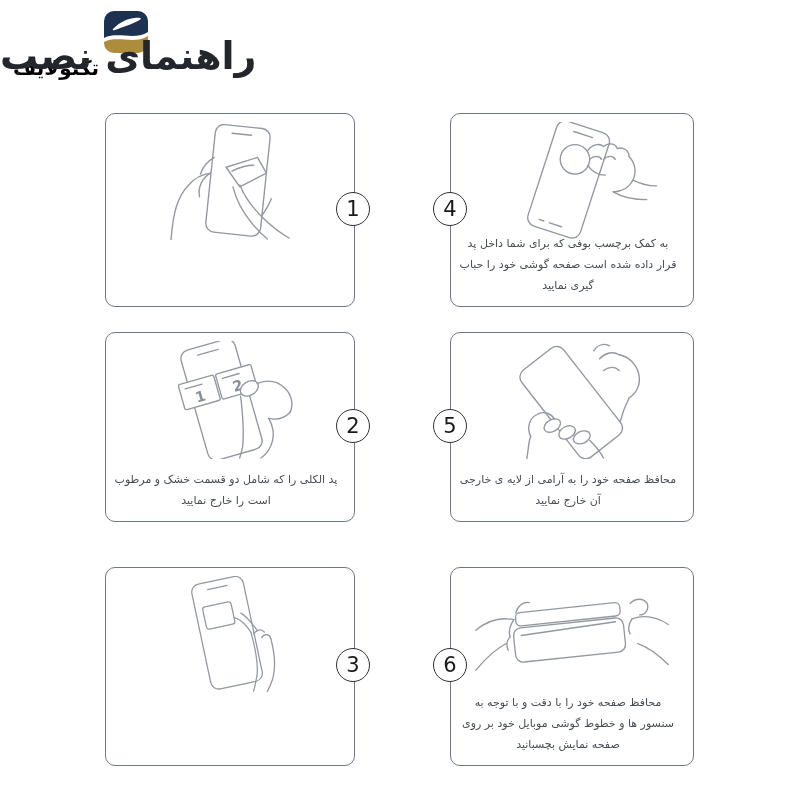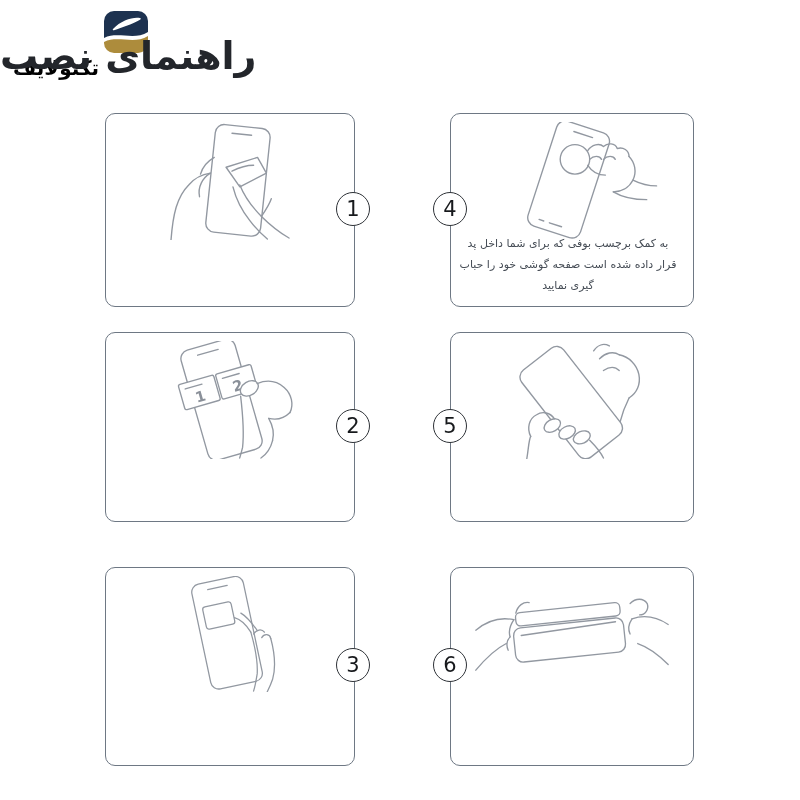--- a/index.html
+++ b/index.html
@@ -100,20 +100,21 @@
       <text class="sachet-num" x="61" y="57" text-anchor="middle">1</text>
       <text class="sachet-num" x="101" y="57" text-anchor="middle">2</text>
     </g>
     <ellipse class="skf" cx="110" cy="49" rx="10" ry="7" transform="rotate(-32 110 49)"></ellipse>
     <path class="sk" d="M118,44 C128,40 138,41 146,48 C154,55 156,66 152,74"></path>
     <path class="sk" d="M152,74 C146,80 138,82 130,80"></path>
     <path class="sk" d="M130,80 C134,87 136,95 134,103"></path>
     <path class="sk" d="M134,103 C132,111 128,117 122,121"></path>
     <path class="sk" d="M101,57 C103,74 105,92 103,110 C102,114 101,118 100,121"></path>
   </svg>
+  <div class="caption">پد الکلی را که شامل دو قسمت خشک و مرطوب است را خارج نمایید</div>
 </div>
 <div class="badge" style="left:336px;top:409px">
   <span>2</span>
 </div>
 
 <div class="card" style="left:105px;top:567px;width:248px;height:197px">
   <svg class="illus" width="180" height="116" viewBox="0 0 180 128">
     <g transform="rotate(-12 85 64)">
       <rect class="skf" x="58" y="4" width="58" height="118" rx="9"></rect>
       <line class="sk" x1="76" y1="12" x2="98" y2="12"></line>
@@ -166,20 +167,21 @@
     <ellipse class="skf" cx="85" cy="93" rx="9" ry="6" transform="rotate(-28 85 93)"></ellipse>
     <ellipse class="skf" cx="100" cy="98" rx="9" ry="6" transform="rotate(-24 100 98)"></ellipse>
     <path class="sk" d="M48,97 C44,89 46,79 54,75 C60,71 68,73 72,79"></path>
     <path class="sk" d="M44,120 C46,108 46,101 48,97"></path>
     <path class="sk" d="M108,101 C114,107 119,113 122,119"></path>
     <path class="sk" d="M118,18 C124,12 132,10 138,14"></path>
     <path class="sk" d="M122,30 C128,26 134,26 138,30"></path>
     <path class="sk" d="M138,14 C148,16 156,24 158,34 C160,44 156,53 148,58"></path>
     <path class="sk" d="M148,58 C144,66 141,74 139,82"></path>
   </svg>
+  <div class="caption">محافظ صفحه خود را به آرامی از لایه ی خارجی آن خارج نمایید</div>
 </div>
 <div class="badge" style="left:433px;top:409px">
   <span>5</span>
 </div>
 
 <div class="card" style="left:450px;top:567px;width:242px;height:197px">
   <svg class="illus" width="200" height="116" viewBox="0 0 210 120">
     <g transform="rotate(-6 105 62)">
       <rect class="skf" x="48" y="32" width="110" height="14" rx="5"></rect>
       <rect class="skf" x="44" y="48" width="116" height="36" rx="8"></rect>
@@ -188,16 +190,17 @@
     <path class="sk" d="M4,56 C16,46 30,42 44,45"></path>
     <path class="sk" d="M4,98 C14,86 24,76 36,70"></path>
     <path class="sk" d="M44,45 C40,51 38,57 40,63"></path>
     <path class="sk" d="M40,63 C36,67 36,73 38,77"></path>
     <path class="sk" d="M46,38 C48,30 54,26 60,27"></path>
     <path class="sk" d="M206,50 C194,42 180,40 168,44"></path>
     <path class="sk" d="M206,92 C196,82 186,74 174,70"></path>
     <path class="sk" d="M166,28 C172,22 180,22 184,28 C186,34 182,40 176,40"></path>
     <path class="sk" d="M168,44 C164,50 164,56 166,60"></path>
   </svg>
+  <div class="caption">محافظ صفحه خود را با دقت و با توجه به سنسور ها و خطوط گوشی موبایل خود بر روی صفحه نمایش بچسبانید</div>
 </div>
 <div class="badge" style="left:433px;top:648px">
   <span>6</span>
 </div>
 
 </body></html>

